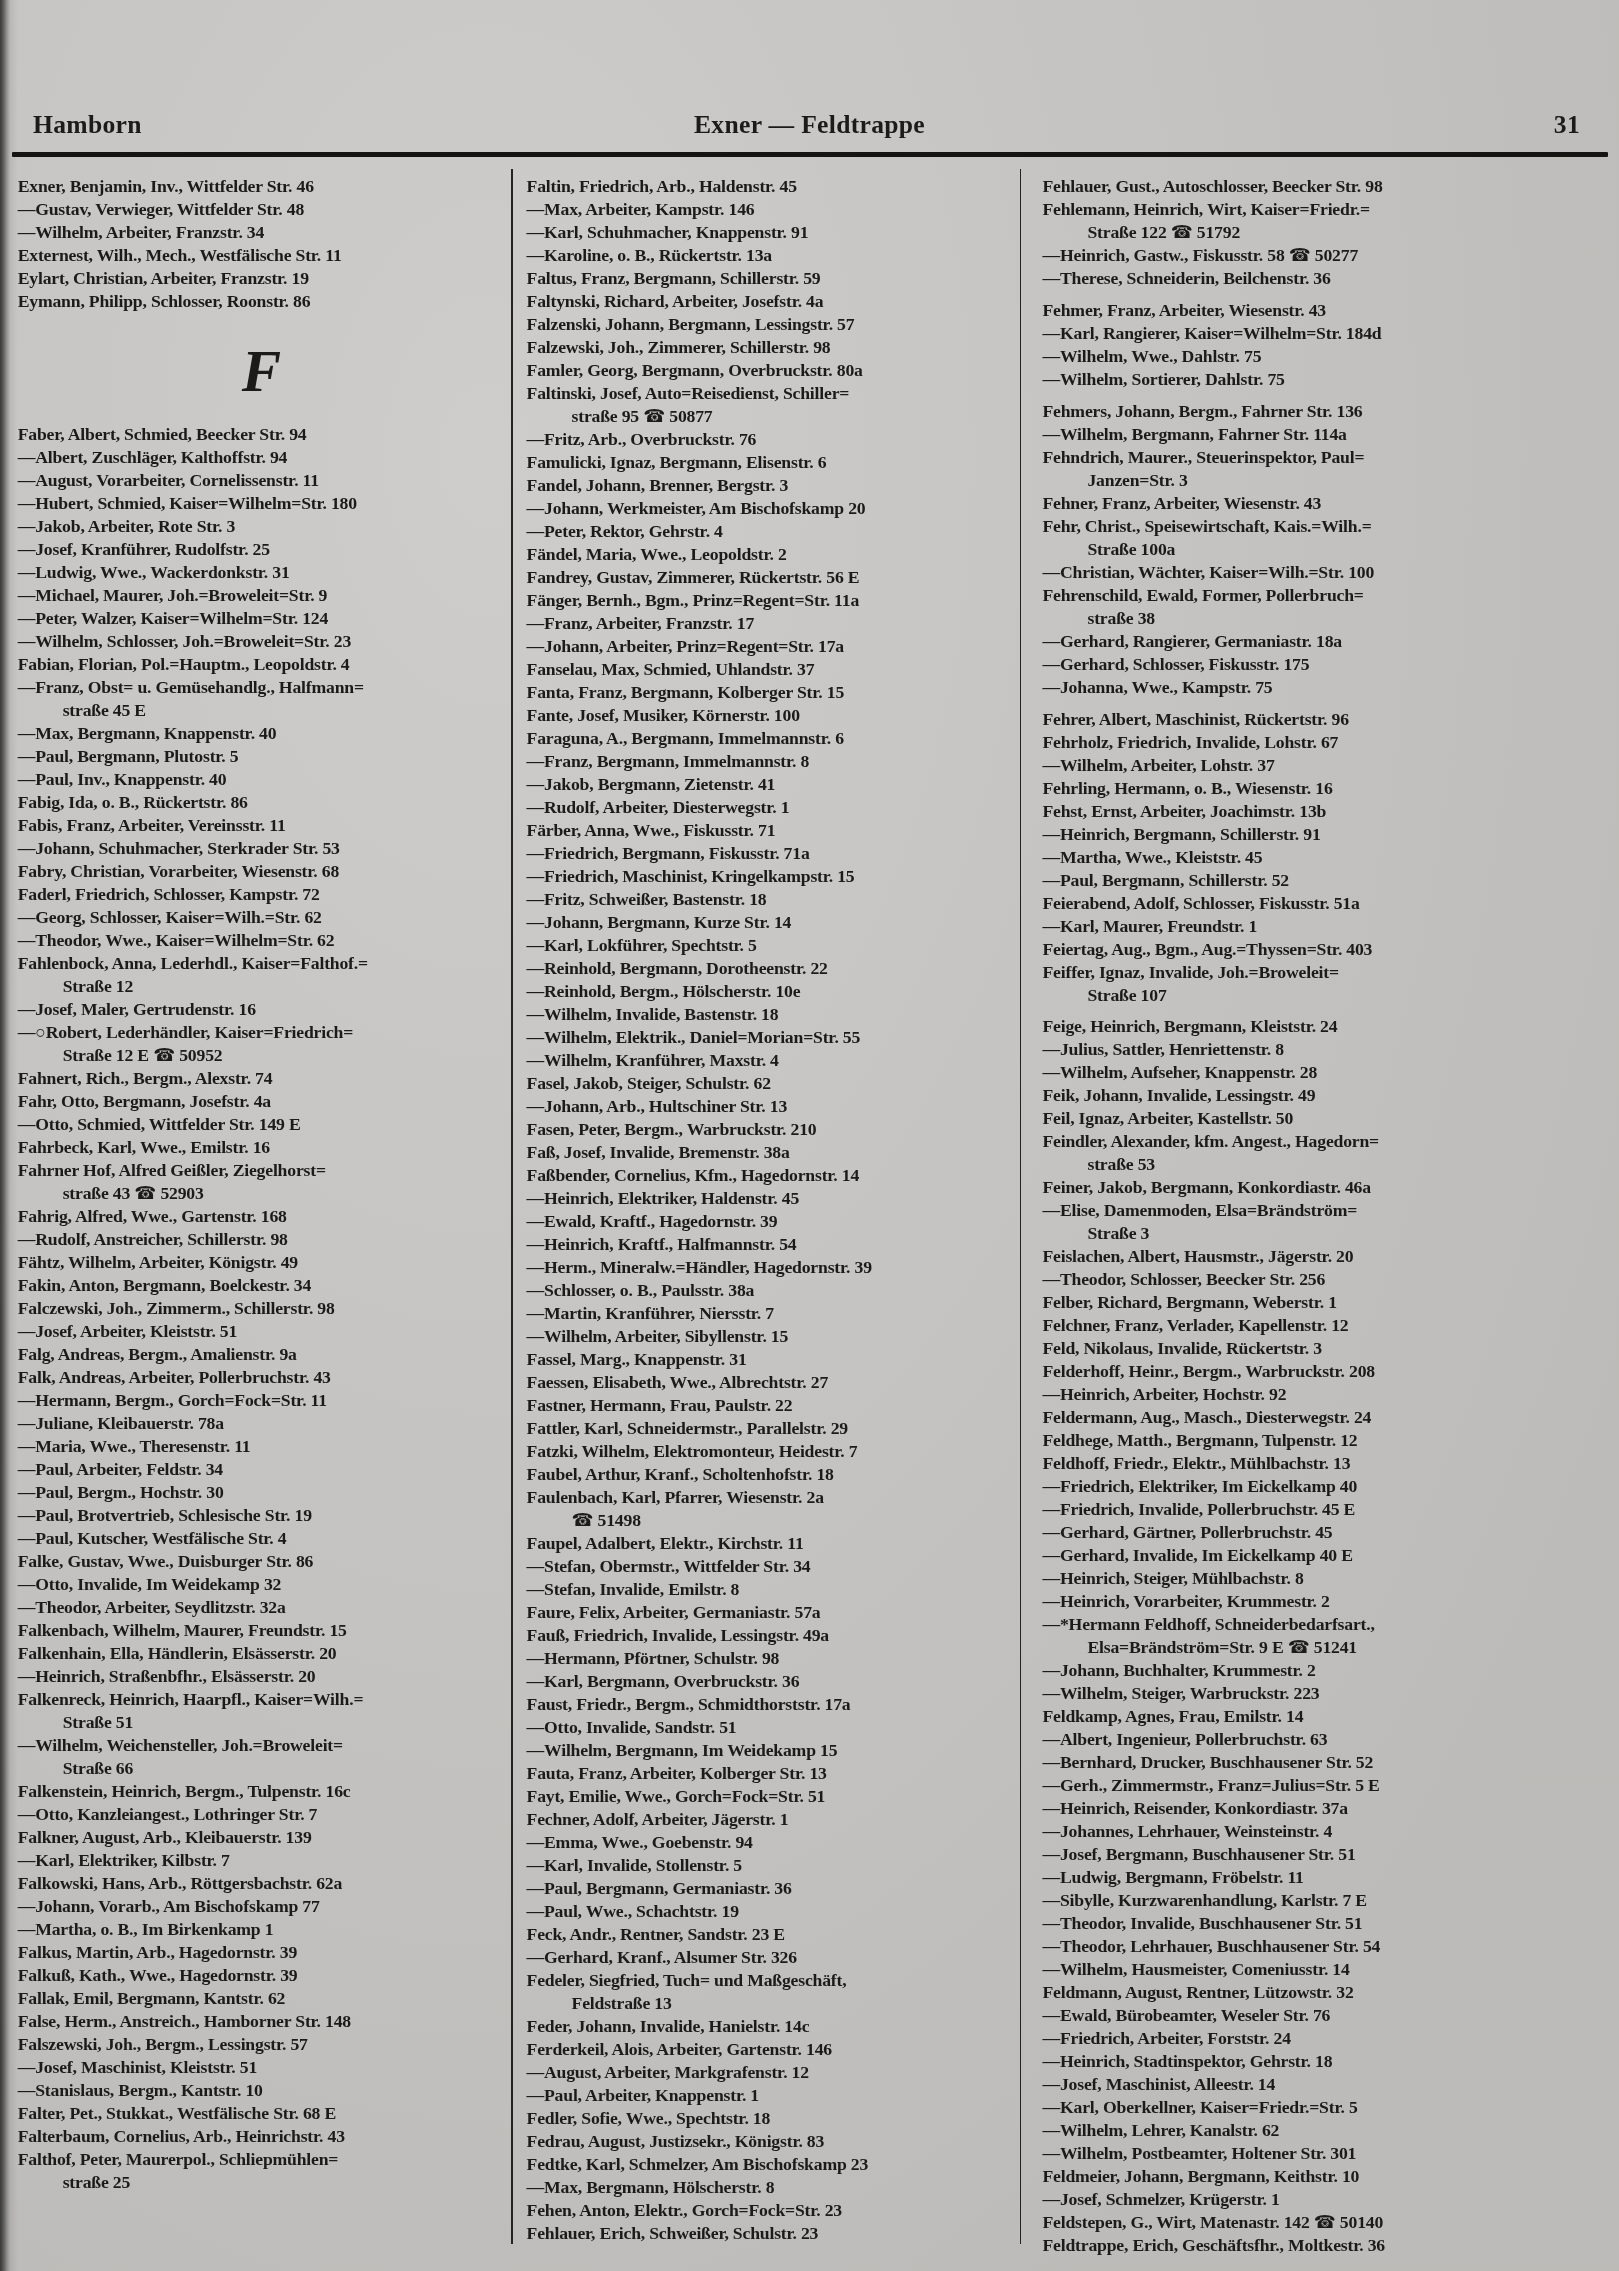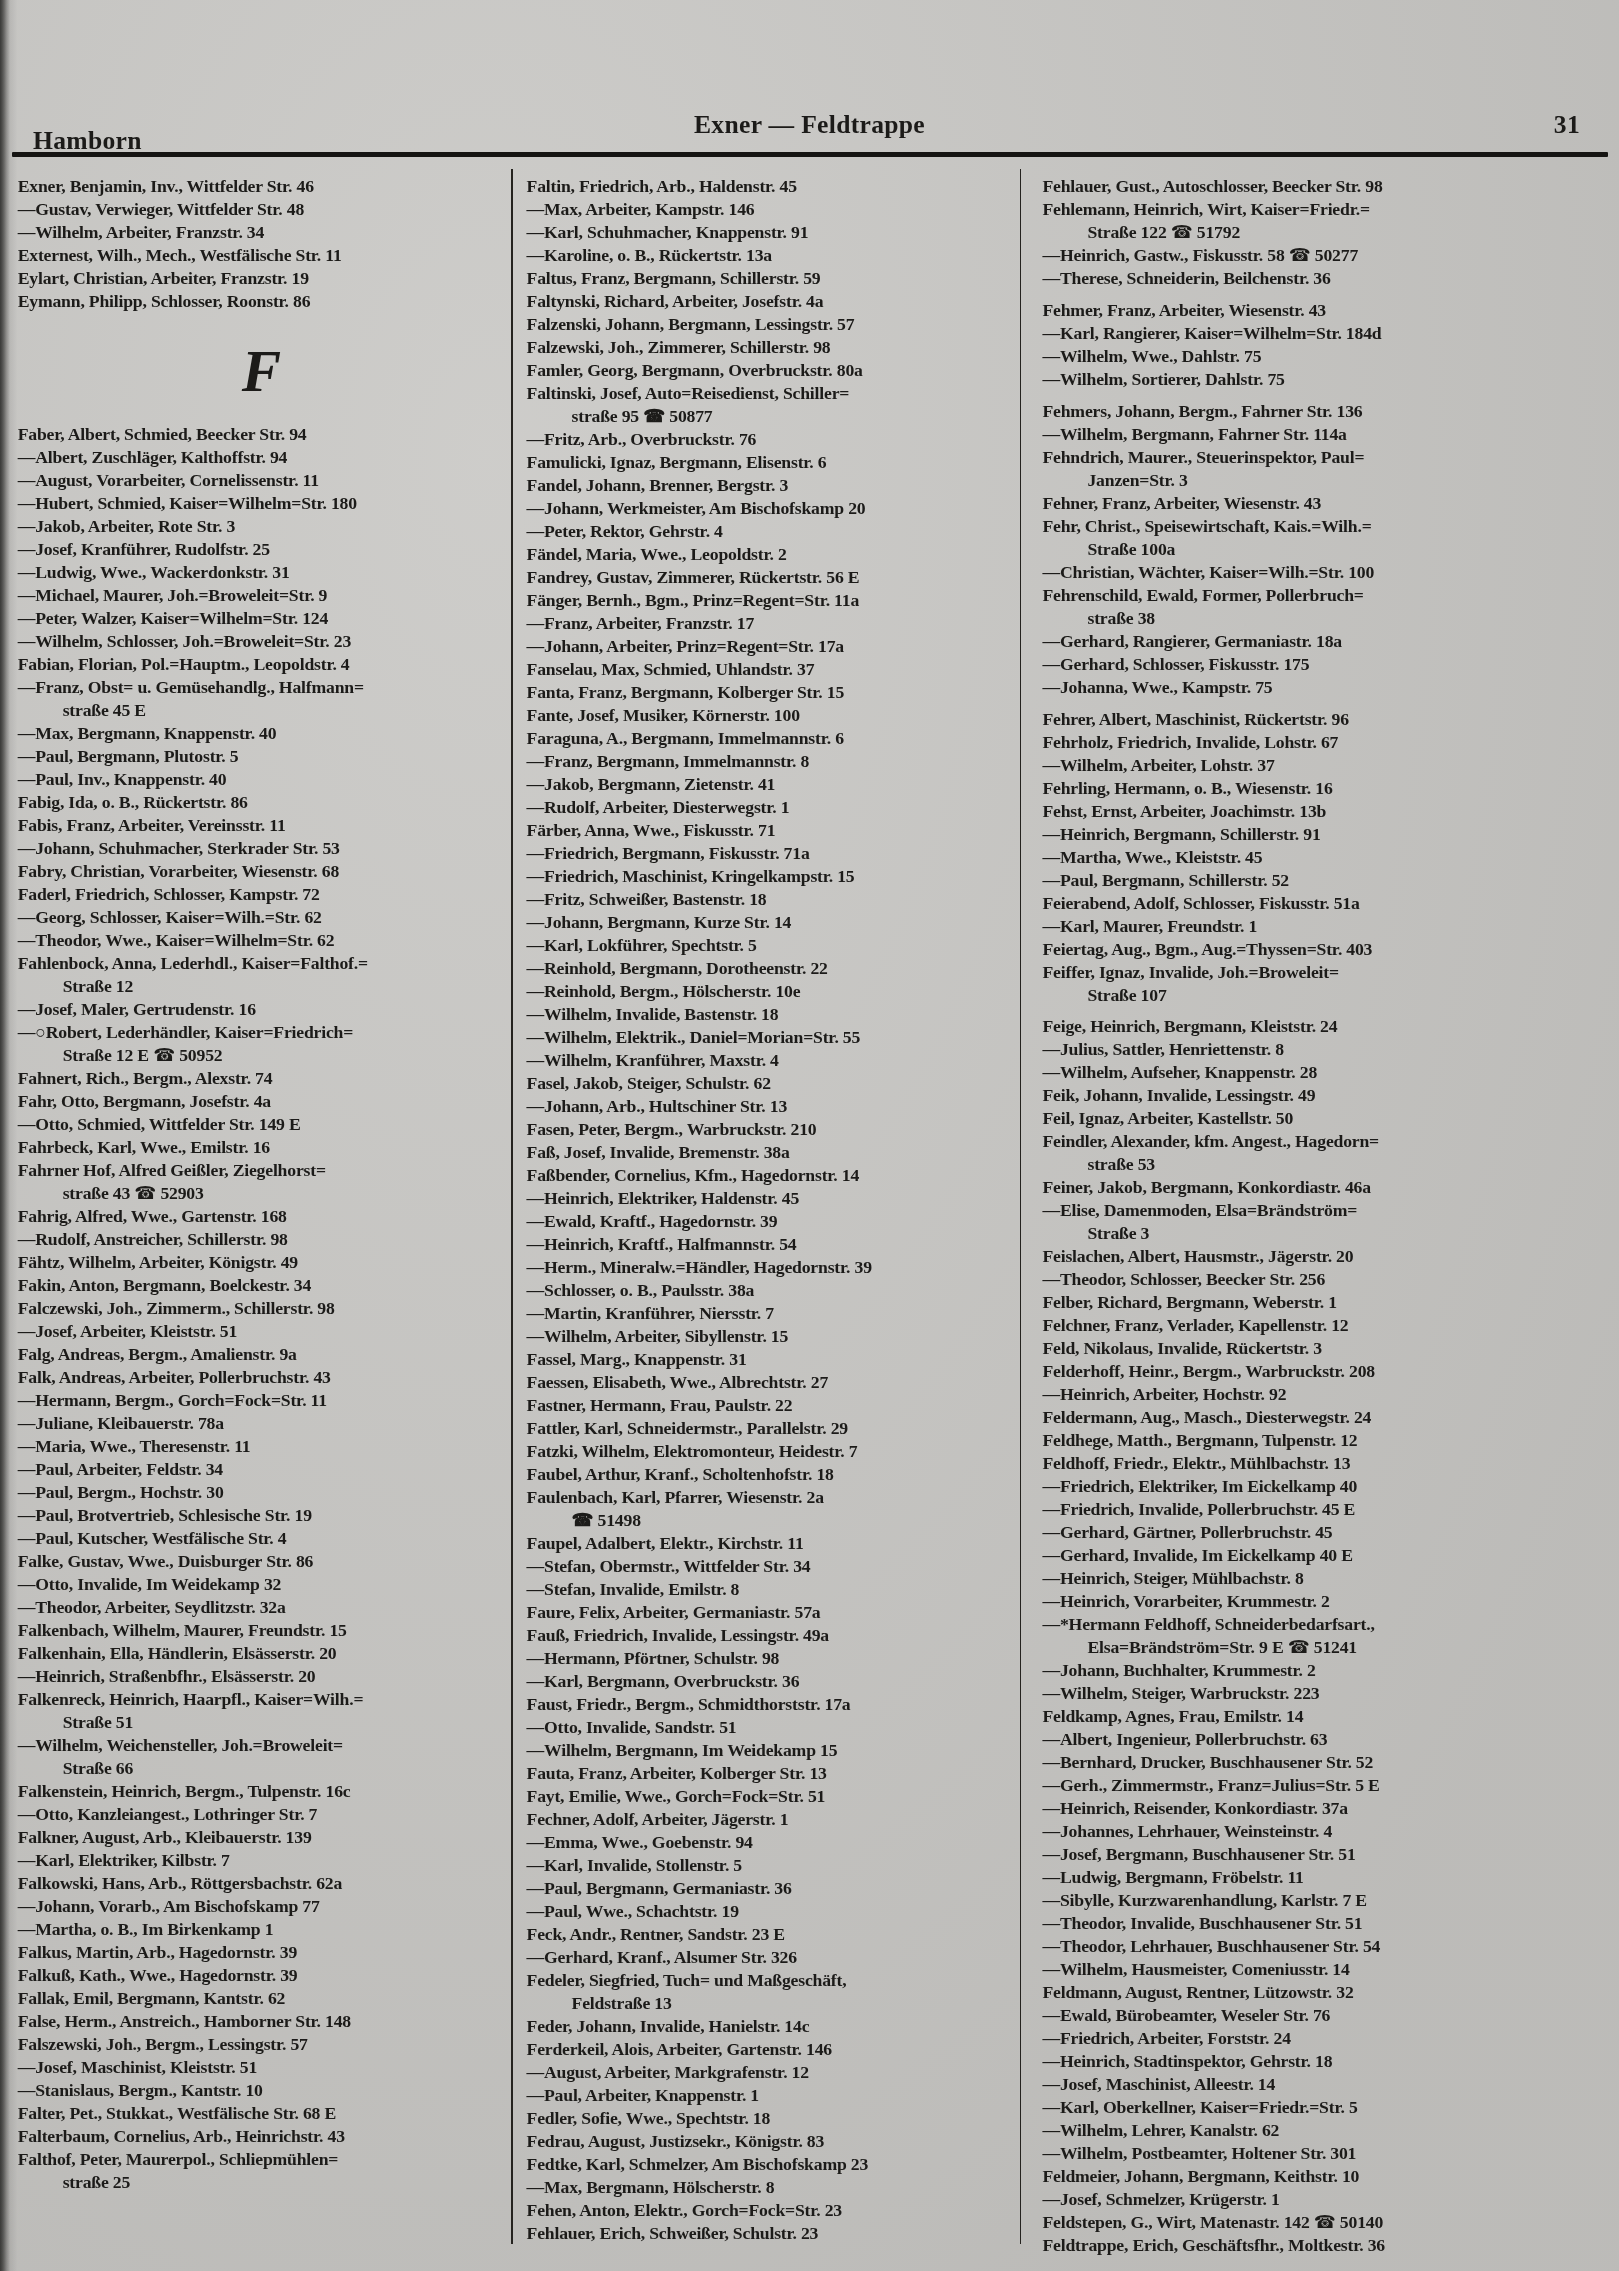--- a/index.html
+++ b/index.html
@@ -15,34 +15,34 @@
     position:relative;
   }
   .scan-edge{
     position:absolute;left:0;top:0;width:9.9px;height:2272px;
     background:linear-gradient(90deg,#3a3a38,rgba(60,60,58,0.25) 70%,transparent);
   }
   .page-header{
     position:absolute;top:110px;left:0;width:1619px;height:39px;
     font-weight:700;font-size:25.6px;letter-spacing:0.3px;
   }
-  .hdr-left{position:absolute;left:33px;top:0;margin-top:16px;}
+  .hdr-left{position:absolute;left:33px;top:0;}
   .hdr-center{position:absolute;left:0;width:1619px;text-align:center;top:0;}
   .hdr-right{position:absolute;right:39px;top:0;}
   .header-rule{
     position:absolute;top:152px;left:11.8px;width:1596px;height:4.9px;
     background:#151412;border-radius:1px;
   }
   .columns{
     position:absolute;top:169px;left:0;width:1539px;height:2102px;
     display:flex;
   }
   .col{box-sizing:border-box;padding-top:5.9px;}
   .col1{width:539px;padding-left:17.7px;padding-right:5.9px;}
-  .col2{width:535px;padding-left:13.8px;padding-right:5.9px;font-family:Liberation Serif, serif;}
+  .col2{width:535px;padding-left:13.8px;padding-right:5.9px;}
   .col3{width:546px;padding-left:21px;padding-right:3.9px;}
   .divider{width:2px;background:#25231f;height:2075px;}
   .line{
     font-size:17.7px;line-height:23px;font-weight:700;
     letter-spacing:-0.2px;white-space:nowrap;
   }
   .line.cont{padding-left:45px;}
   .section-letter{
     text-align:center;font-size:59px;font-weight:700;font-style:italic;
     margin:27.6px 0 19.7px 0;line-height:63px;

